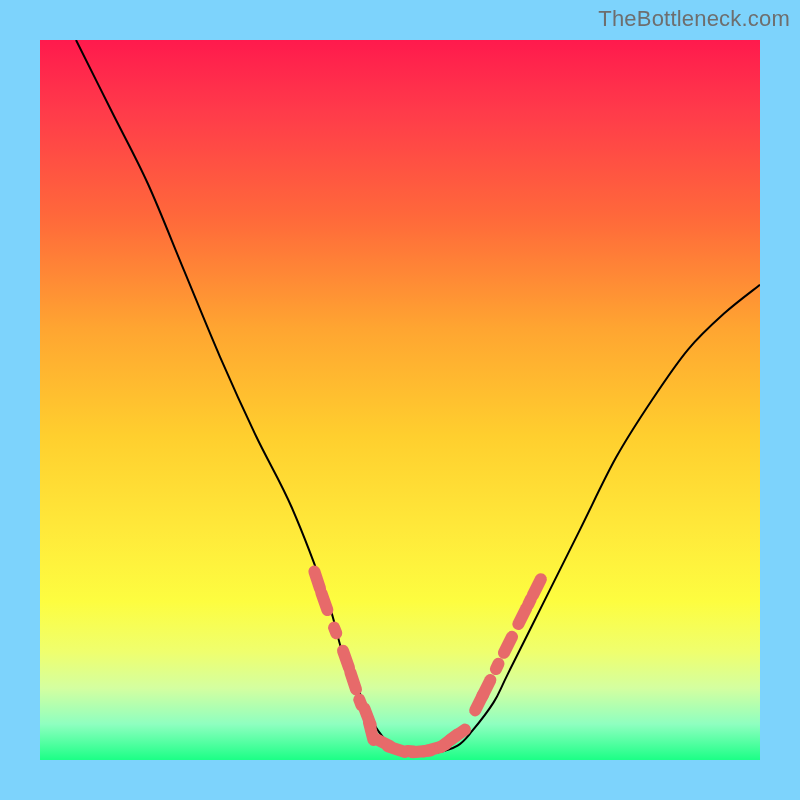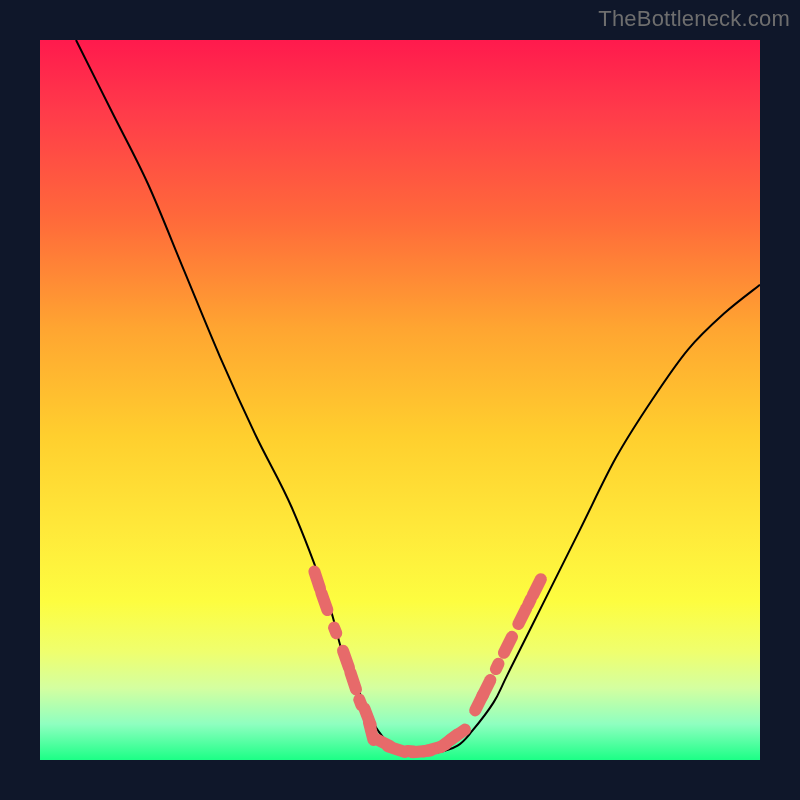--- a/index.html
+++ b/index.html
@@ -9,21 +9,21 @@
     height: 800px;
     background: #000;
     overflow: hidden;
   }
   .frame {
     position: absolute;
     top: 0;
     left: 0;
     width: 800px;
     height: 800px;
-    background: #0f172a;
+    background: #7dd3fc;
   }
   .plot-area {
     position: absolute;
     left: 40px;
     top: 40px;
     width: 720px;
     height: 720px;
     background: linear-gradient(to bottom,
       #ff1a4d 0%,
       #ff3b4a 10%,

